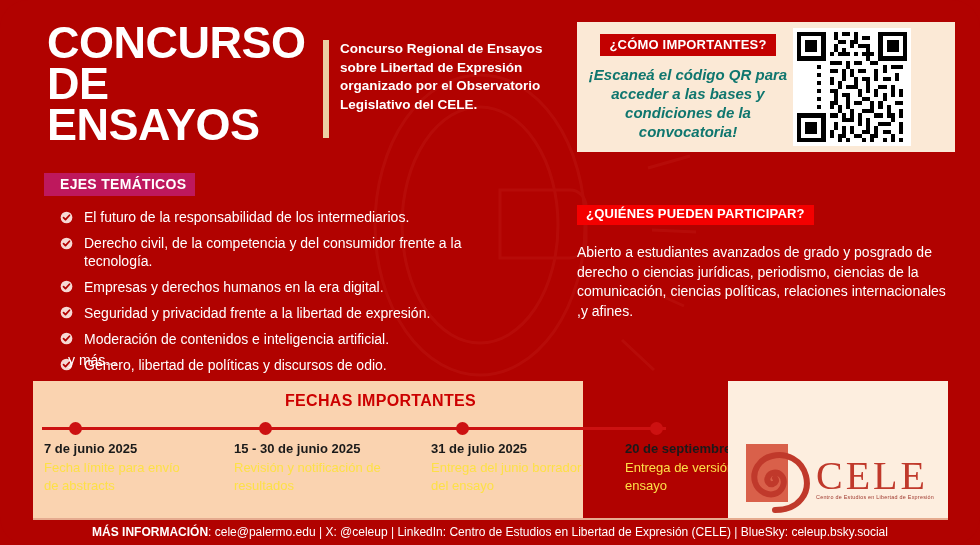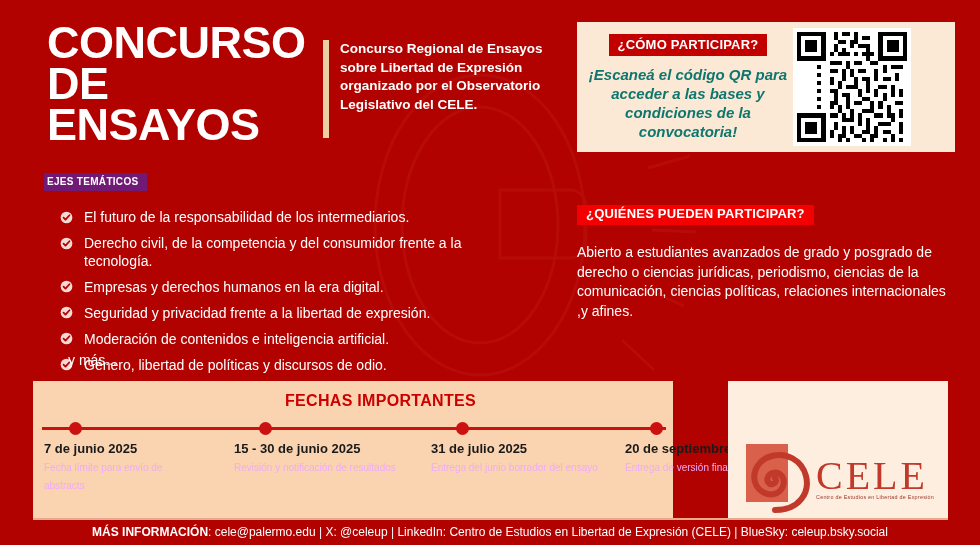--- a/index.html
+++ b/index.html
@@ -52,22 +52,22 @@
   }
   .qr-text{
     color:#0f766e;font-size:15px;font-weight:bold;line-height:19px;
     text-align:center;
     font-style:italic;
   }
   .qr-img{width:118px;height:118px;display:block;}
   
   .ejes-badge{
     position:absolute;left:44px;top:173px;
-    background:#701a75;color:#ffffff;font-size:10px;font-weight:bold;
-    padding:3px 9px 4px 3px;letter-spacing:.3px;
+    background:#be185d;color:#ffffff;font-size:14px;font-weight:bold;
+    padding:3px 9px 4px 16px;letter-spacing:.3px;
   }
   .ejes-list{
     position:absolute;left:56px;top:205px;width:460px;
     list-style:none;margin:4px;padding:0;
   }
   .ejes-list li{
     position:relative;padding-left:24px;color:#ffffff;
     font-size:14px;line-height:17.5px;margin-bottom:8.5px;
   }
   .ejes-list li .chk{
@@ -82,21 +82,21 @@
     position:absolute;left:577px;top:205px;
     background:#f40000;color:#ffffff;font-size:13px;font-weight:bold;
     padding:1px 9px 4px 9px;letter-spacing:.2px;
   }
   .quienes-text{
     position:absolute;left:577px;top:243px;width:370px;
     color:#ffffff;font-size:14px;line-height:19.5px;
   }
   
   .fechas-panel{
-    position:absolute;left:33px;top:381px;width:640px;height:137px;
+    position:absolute;left:33px;top:381px;width:550px;height:137px;
     background:#fad3b0;
   }
   .logo-panel{
     position:absolute;left:728px;top:381px;width:220px;height:137px;
     background:#fdeedf;
     display:flex;align-items:flex-end;justify-content:center;
   }
   .fechas-title{
     position:absolute;left:0;top:11px;width:695px;text-align:center;
     color:#cc0000;font-size:16px;font-weight:bold;letter-spacing:.3px;
@@ -104,21 +104,21 @@
   .timeline-line{
     position:absolute;left:42px;top:427px;width:624px;height:2.5px;
     background:#cc1111;
   }
   .tl-dot{
     position:absolute;width:13px;height:13px;border-radius:50%;
     background:#cc1111;top:422px;
   }
   .tl-item{position:absolute;top:440px;}
   .tl-date{color:#1a1a1a;font-size:13px;font-weight:bold;line-height:17px;margin-bottom:2px;}
-  .tl-desc{color:#f0abfc;font-size:10px;line-height:17.5px;}
+  .tl-desc{color:#fde047;font-size:13px;line-height:17.5px;}
   
   .cele-logo{display:flex;align-items:center;}
   .cele-mark{width:72px;height:80px;}
   .cele-words{margin-left:2px;}
   .cele-name{
     color:#c0392b;font-size:40px;font-weight:normal;letter-spacing:3px;
     line-height:40px;font-family:"Liberation Serif", serif;
   }
   .cele-tag{
     color:#a03a30;font-size:5.4px;letter-spacing:.25px;
@@ -152,21 +152,21 @@
   <div class="title-block">
     <div class="title-line">CONCURSO</div>
     <div class="title-line">DE</div>
     <div class="title-line">ENSAYOS</div>
   </div>
   <div class="gold-bar"></div>
   <div class="subtitle">Concurso Regional de Ensayos sobre Libertad de Expresión organizado por el Observatorio Legislativo del CELE.</div>
 
   <div class="qr-card">
     <div class="qr-left">
-      <span class="qr-badge">¿CÓMO PARTICIPAR?</span>
+      <span class="qr-badge">¿CÓMO IMPORTANTES?</span>
       <div class="qr-text">¡Escaneá el código QR para acceder a las bases y condiciones de la convocatoria!</div>
     </div>
     <svg class="qr-img" viewBox="0 0 29 29" shape-rendering="crispEdges">
       <rect width="29" height="29" fill="#ffffff"></rect>
       <g fill="#000000">
 
         <rect x="1" y="1" width="7" height="1"></rect>
           <rect x="1" y="7" width="7" height="1"></rect>
         <rect x="1" y="1" width="1" height="7"></rect>
           <rect x="7" y="1" width="1" height="7"></rect>

